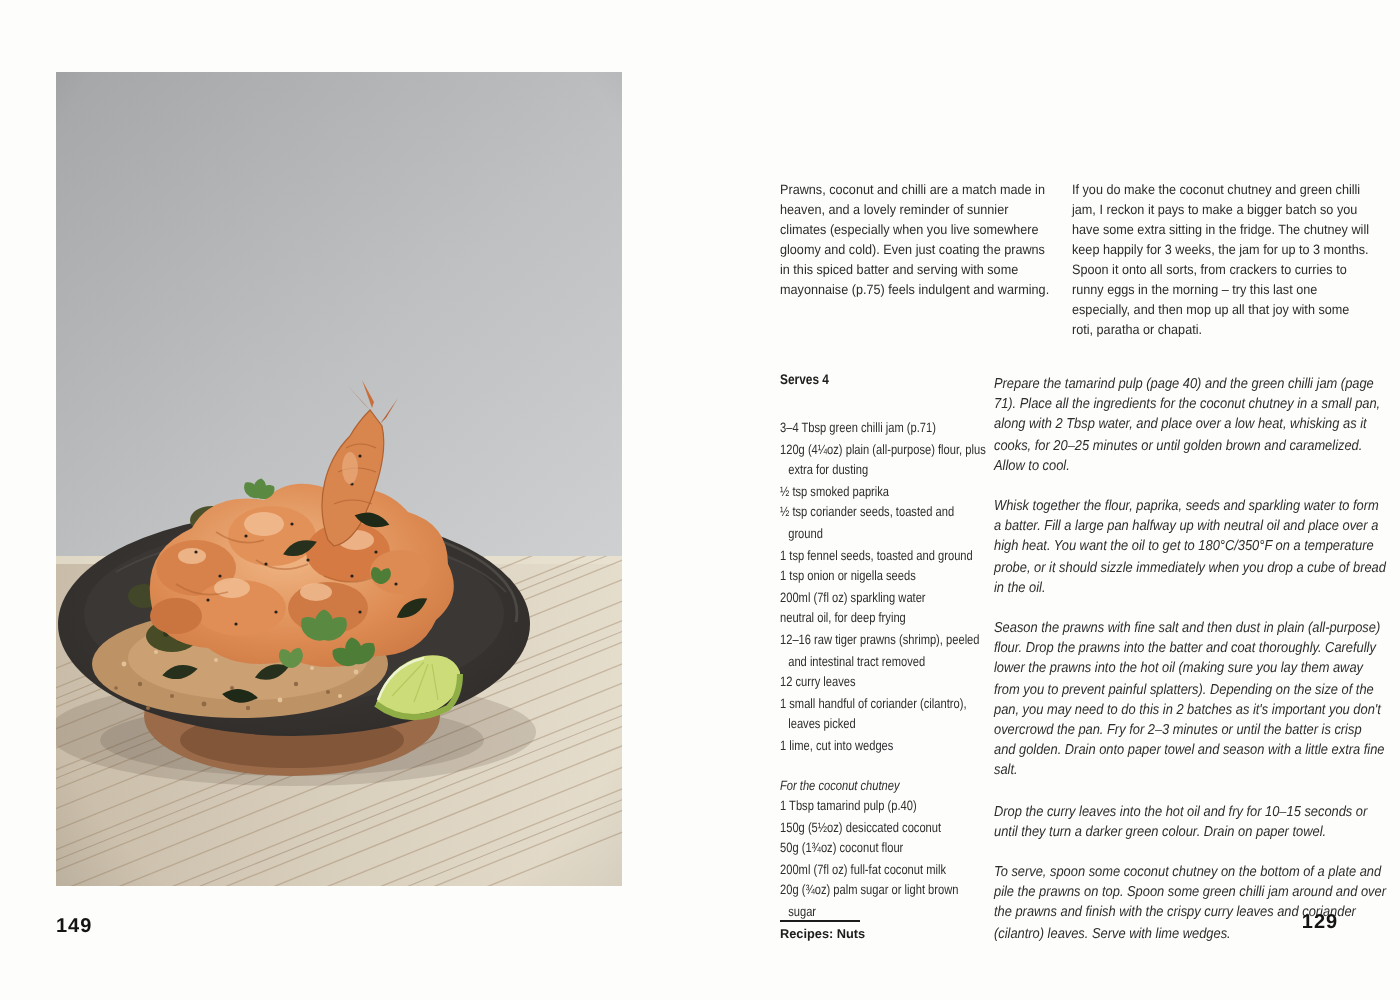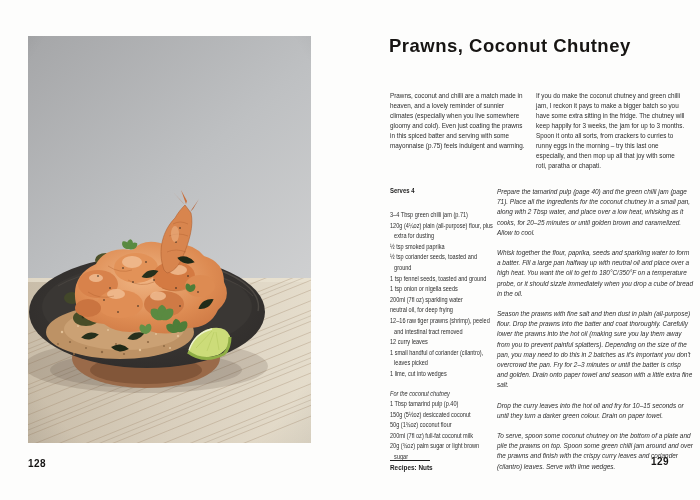--- a/index.html
+++ b/index.html
@@ -260,26 +260,25 @@
           <g stroke="#b5c95f" stroke-width="0.6" fill="none">
             <path d="M184,295 L168,312"></path>
               <path d="M186,296 L179,315"></path>
               <path d="M188,296 L191,314"></path>
           </g>
         </g>
 
         <rect x="0" y="0" width="283" height="407" fill="url(#vigG)"></rect>
       </svg>
     </figure>
-    <div class="pagenum pn-left">128</div>
+    <div class="pagenum pn-left">149</div>
   </section>
 
   <section>
     <h1 class="title">
-      <span class="tl">Prawns, Coconut Chutney</span>
     </h1>
 
     <p class="intro col1">Prawns, coconut and chilli are a match made in heaven, and a lovely reminder of sunnier climates (especially when you live somewhere gloomy and cold). Even just coating the prawns in this spiced batter and serving with some mayonnaise (p.75) feels indulgent and warming.</p>
     <p class="intro col2">If you do make the coconut chutney and green chilli jam, I reckon it pays to make a bigger batch so you have some extra sitting in the fridge. The chutney will keep happily for 3 weeks, the jam for up to 3 months. Spoon it onto all sorts, from crackers to curries to runny eggs in the morning – try this last one especially, and then mop up all that joy with some roti, paratha or chapati.</p>
 
     <div class="serves">Serves 4</div>
 
     <div class="ingredients">
       <ul class="ing-list">
 

